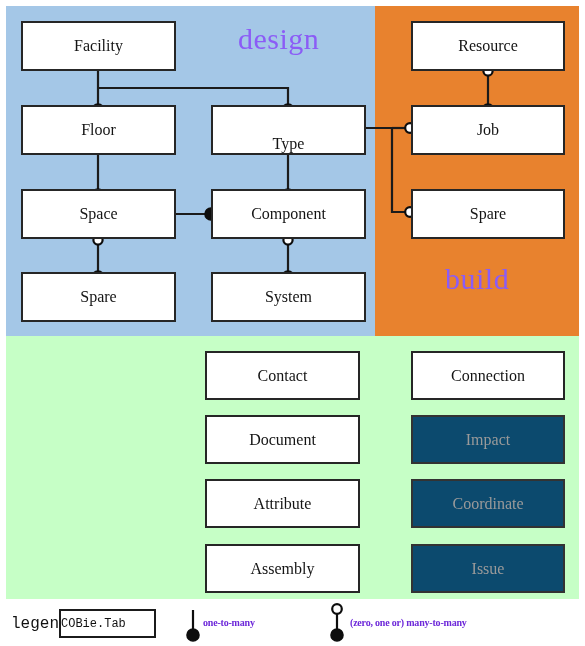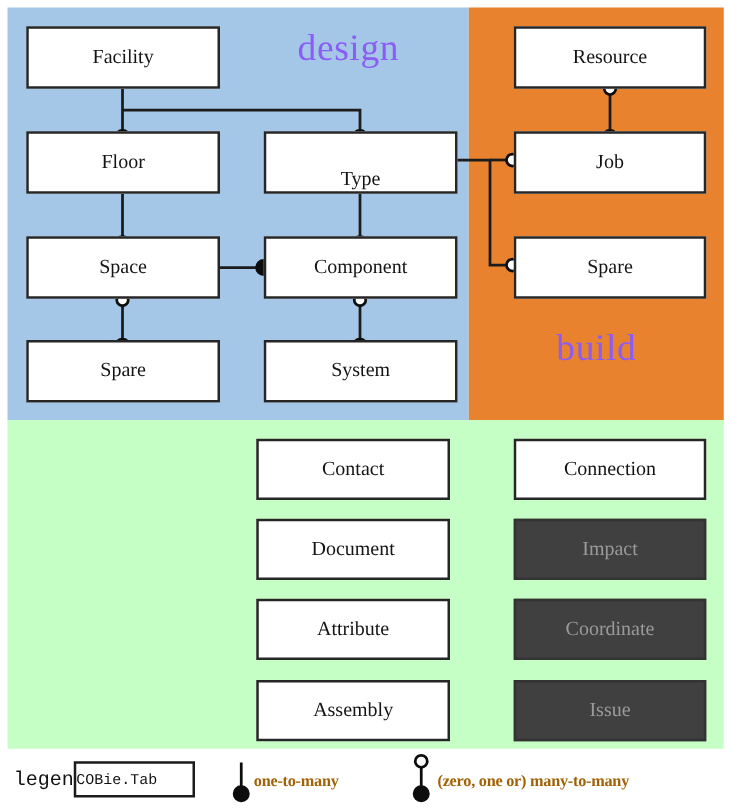--- a/index.html
+++ b/index.html
@@ -63,21 +63,21 @@
     border: 2px solid #262626;
     display: flex;
     align-items: center;
     justify-content: center;
     font-family: "Liberation Serif", "DejaVu Serif", serif;
     font-size: 16px;
     color: #141414;
     z-index: 5;
   }
   .box.disabled {
-    background: #404040;
+    background: #0c4a6e;
     color: #9a9a9a;
     border-color: #333333;
   }
 
   
   #connectors {
     position: absolute;
     left: 0; top: 0;
     width: 585px;
     height: 646px;
@@ -101,23 +101,23 @@
   .legend-label {
     position: absolute;
     font-family: Liberation Mono, monospace;
     font-size: 16px;
     color: #111111;
     white-space: nowrap;
   }
   .legend-text {
     position: absolute;
     font-family: "Liberation Serif", "DejaVu Serif", serif;
-    font-size: 13px;
+    font-size: 10px;
     font-weight: bold;
-    color: #a16207;
+    color: #6d28d9;
     white-space: nowrap;
     letter-spacing: -0.2px;
   }
   .legend-box {
     position: absolute;
     box-sizing: border-box;
     border: 2px solid #1b1b1b;
     background: #ffffff;
     display: flex;
     align-items: center;

